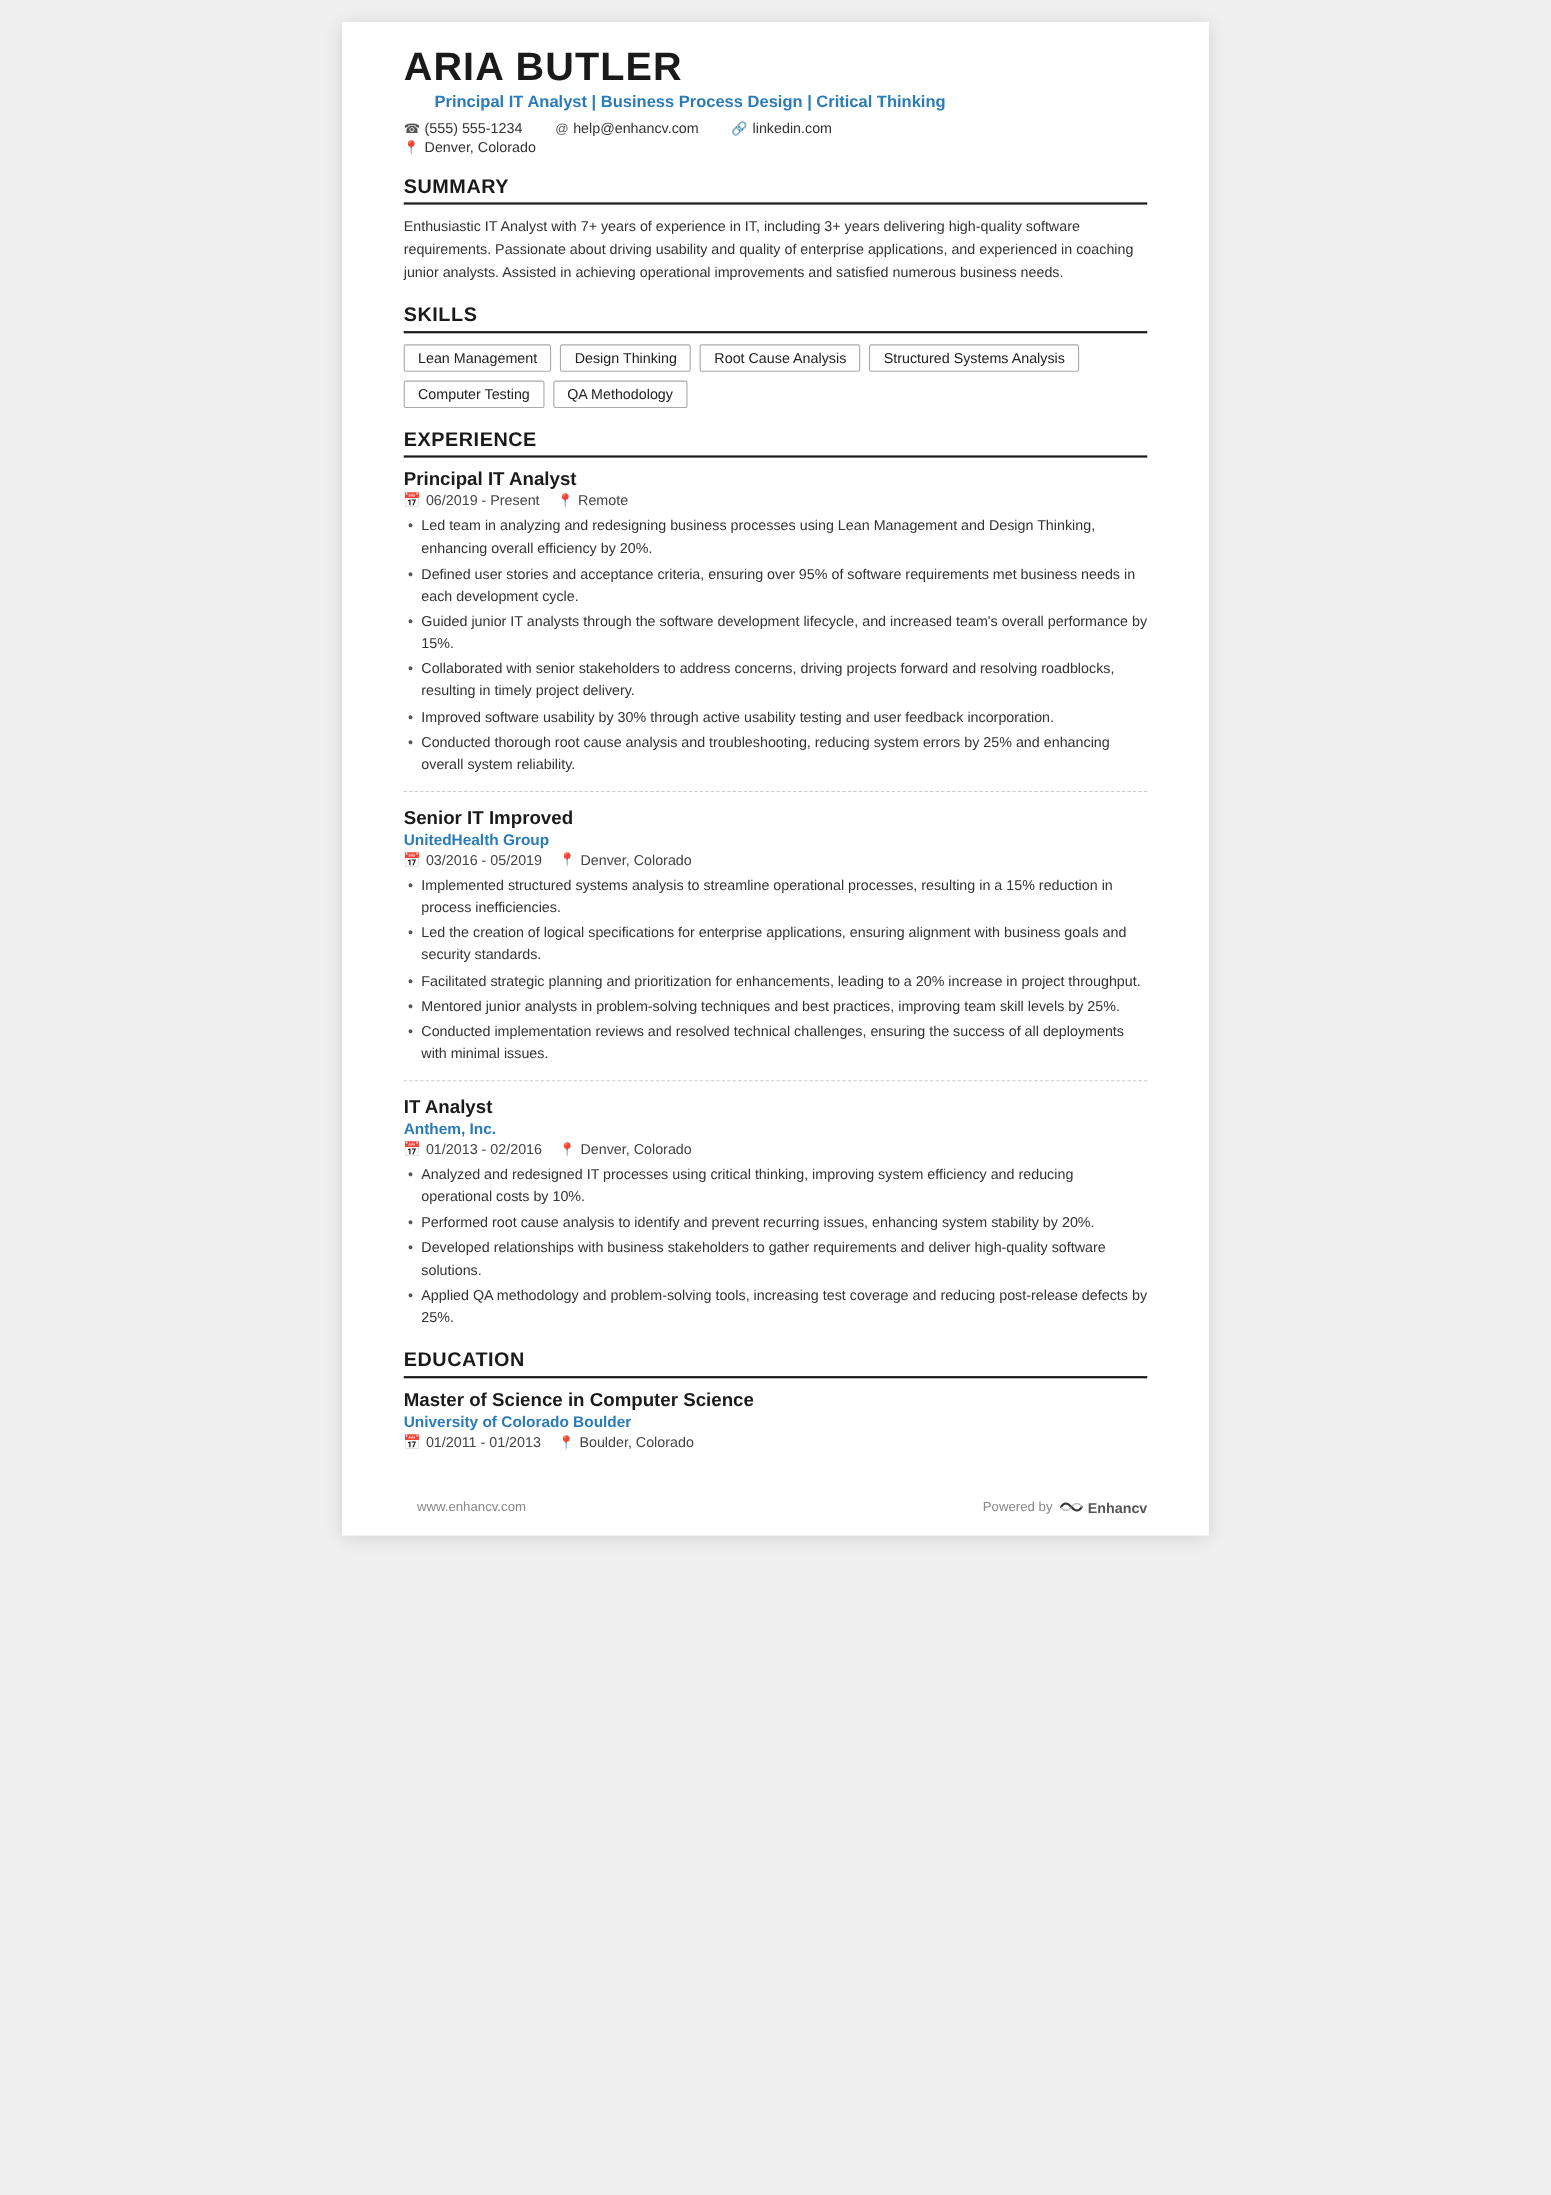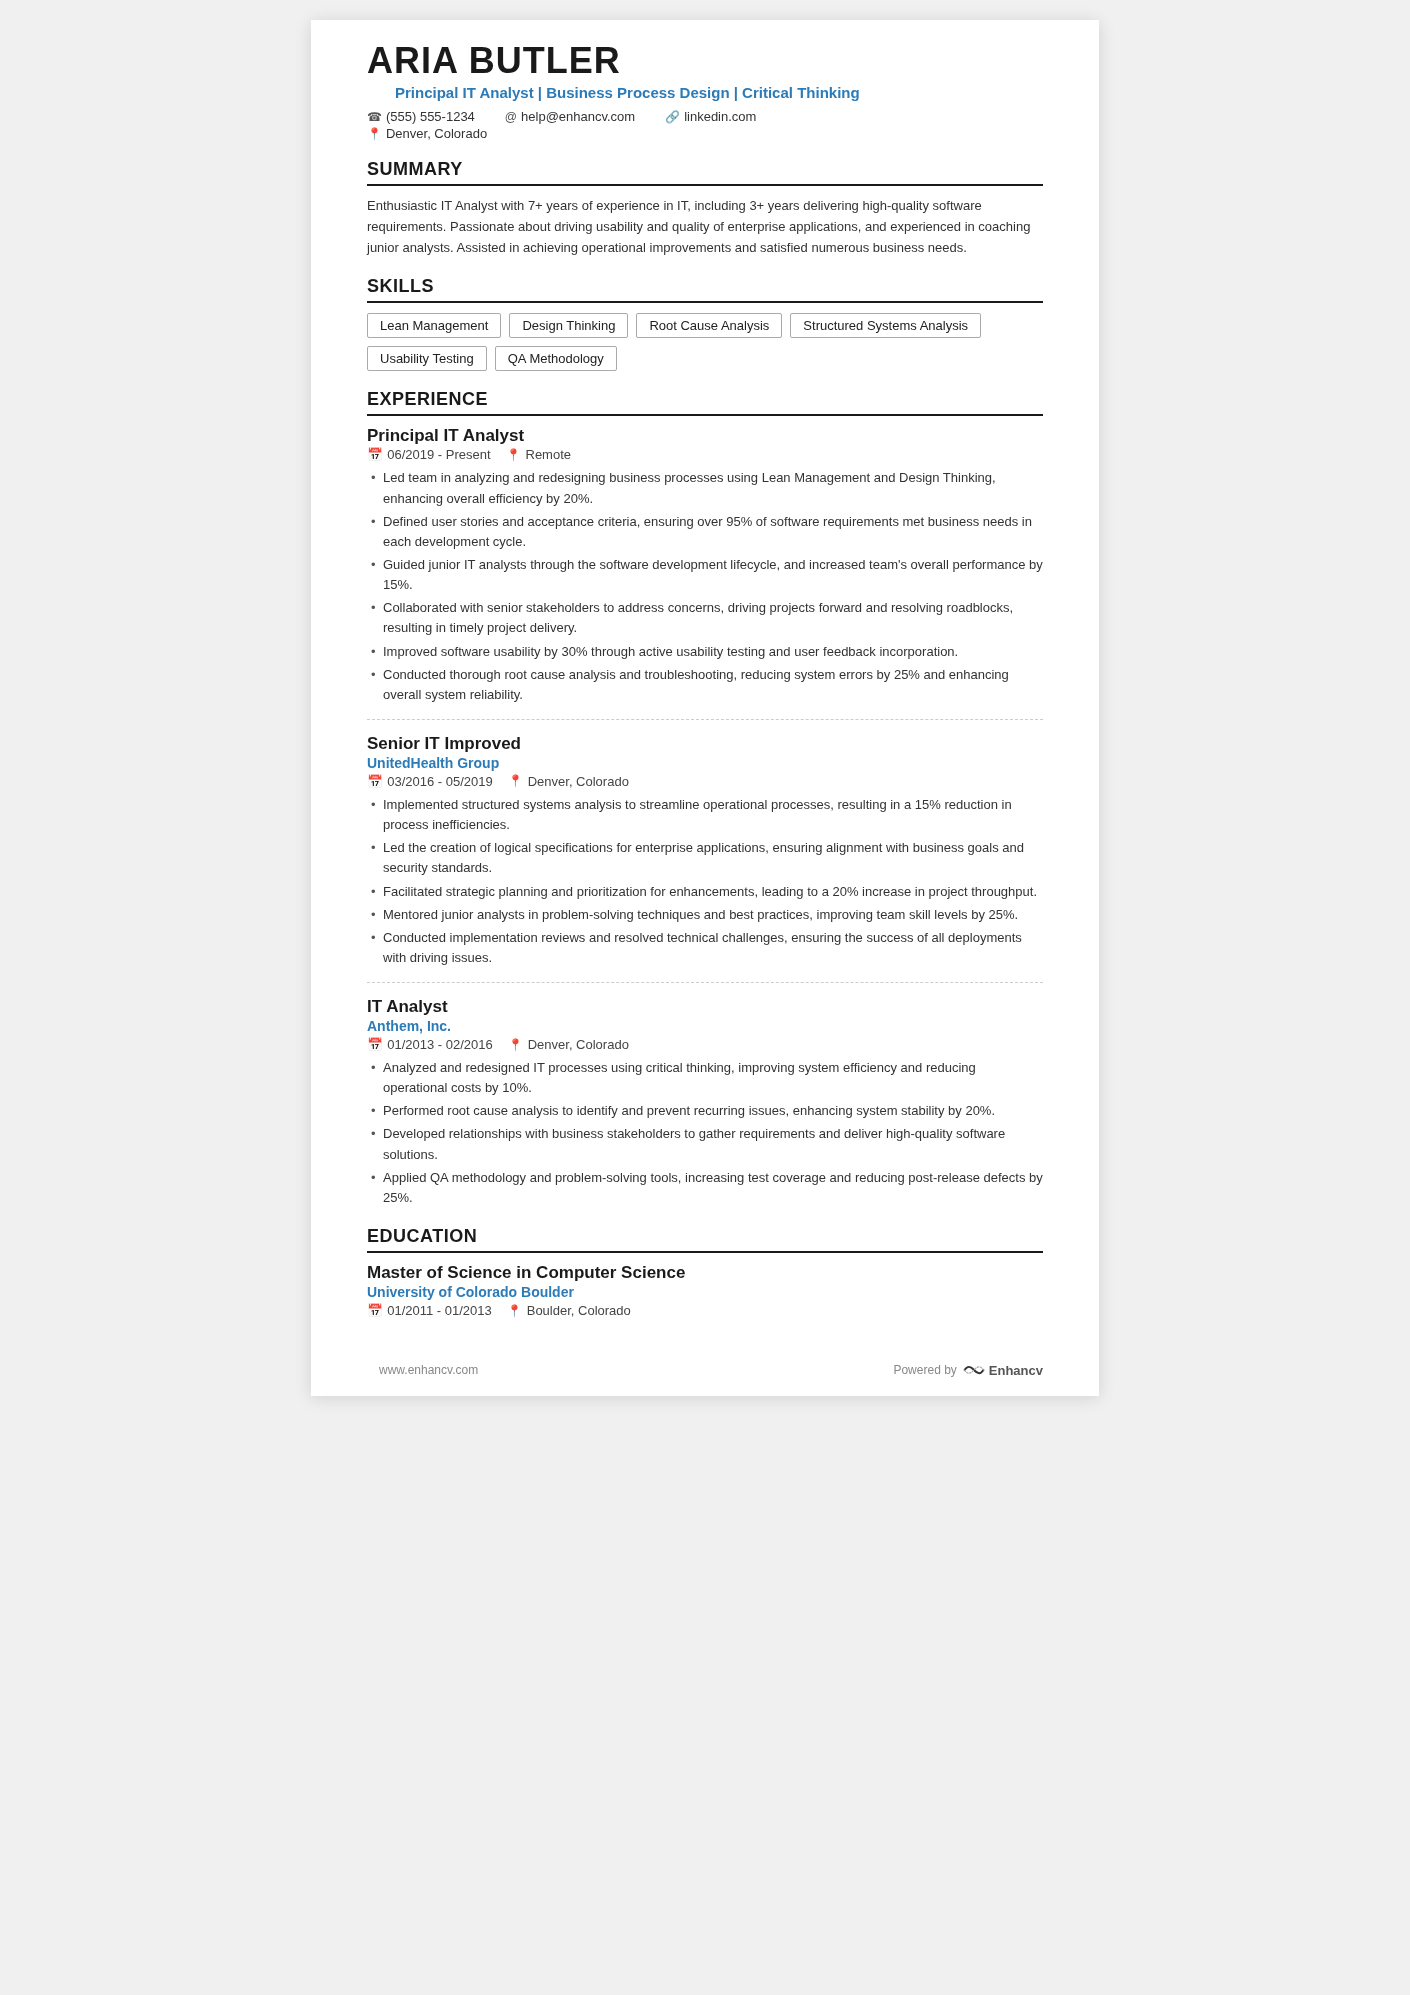--- a/index.html
+++ b/index.html
@@ -247,21 +247,21 @@
     <p class="summary-text">Enthusiastic IT Analyst with 7+ years of experience in IT, including 3+ years delivering high-quality software requirements. Passionate about driving usability and quality of enterprise applications, and experienced in coaching junior analysts. Assisted in achieving operational improvements and satisfied numerous business needs.</p>
   </div>
 
   <div class="section">
     <div class="section-title">SKILLS</div>
     <div class="skills-container">
     <span class="skill-tag">Lean Management</span>
         <span class="skill-tag">Design Thinking</span>
         <span class="skill-tag">Root Cause Analysis</span>
         <span class="skill-tag">Structured Systems Analysis</span>
-        <span class="skill-tag">Usability Testing</span>
+        <span class="skill-tag">Computer Testing</span>
         <span class="skill-tag">QA Methodology</span>
       </div>
   </div>
 
   <div class="section">
     <div class="section-title">EXPERIENCE</div>
     <div id="jobs-container">
         <div class="job">
           <div class="job-title">Principal IT Analyst</div>
           <div class="job-meta">
@@ -295,21 +295,21 @@
     <span class="job-meta-item">
       <span style="font-size:12px;">📍</span>
       <span>Denver, Colorado</span>
     </span>
   </div>
           <ul class="job-bullets">
             <li>Implemented structured systems analysis to streamline operational processes, resulting in a 15% reduction in process inefficiencies.</li>
             <li>Led the creation of logical specifications for enterprise applications, ensuring alignment with business goals and security standards.</li>
             <li>Facilitated strategic planning and prioritization for enhancements, leading to a 20% increase in project throughput.</li>
             <li>Mentored junior analysts in problem-solving techniques and best practices, improving team skill levels by 25%.</li>
-            <li>Conducted implementation reviews and resolved technical challenges, ensuring the success of all deployments with driving issues.</li>
+            <li>Conducted implementation reviews and resolved technical challenges, ensuring the success of all deployments with minimal issues.</li>
           </ul>
         </div>
         <hr class="job-divider">
         <div class="job">
           <div class="job-title">IT Analyst</div>
           <div class="job-company">Anthem, Inc.</div>
           <div class="job-meta">
     <span class="job-meta-item">
       <span style="font-size:13px;">📅</span>
       <span>01/2013 - 02/2016</span>

